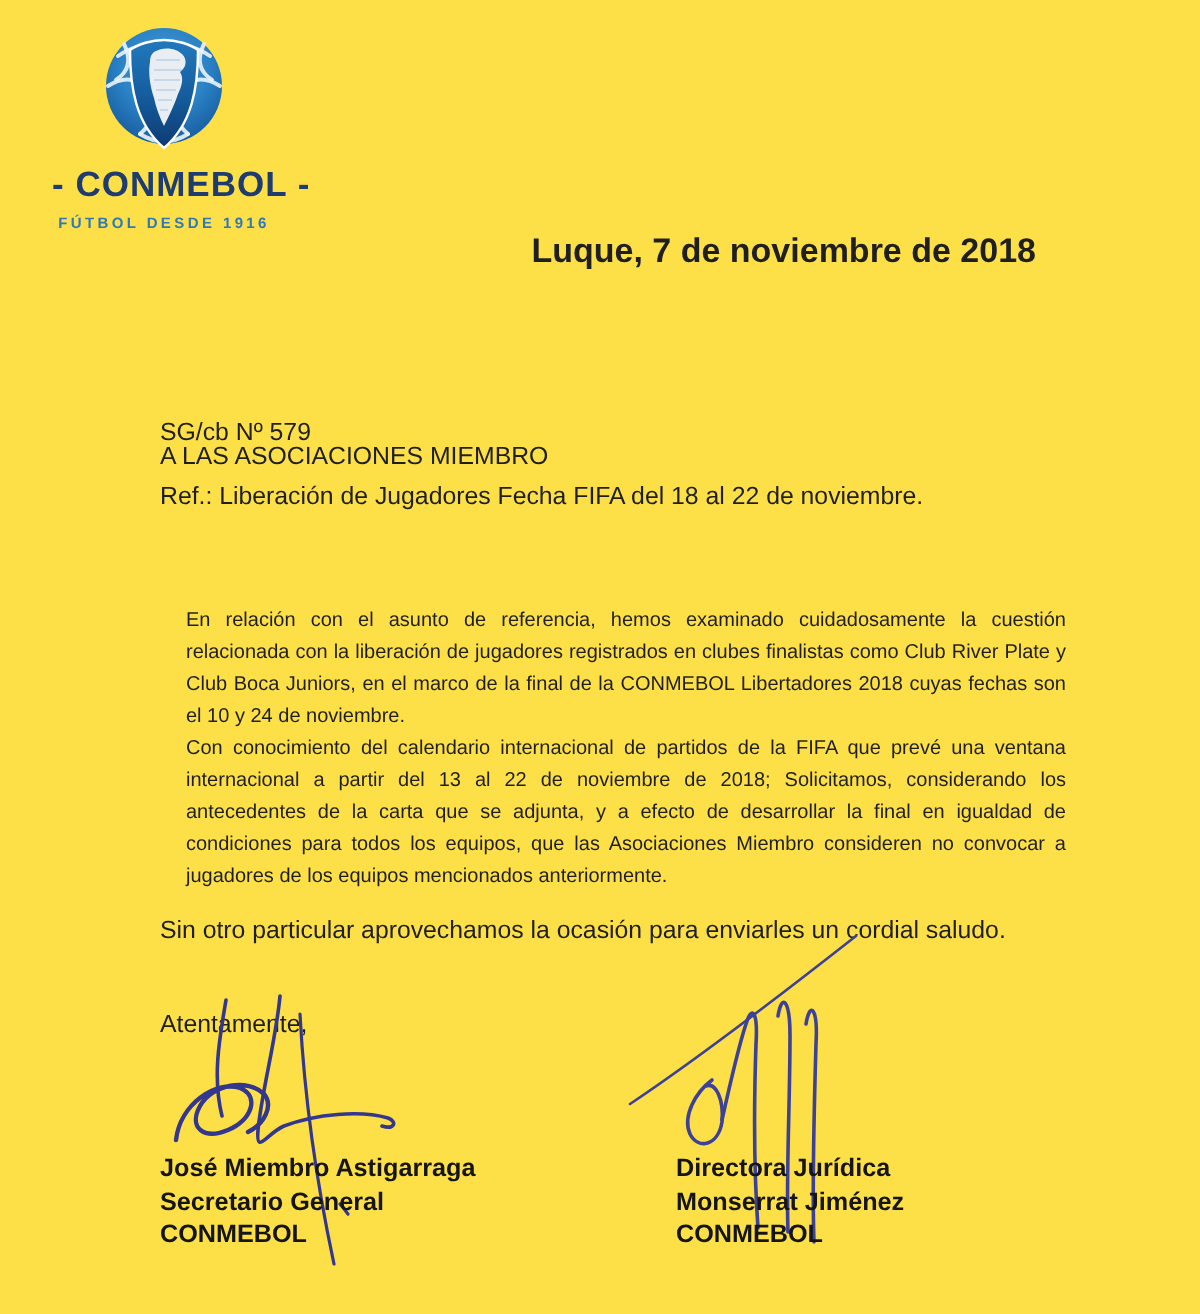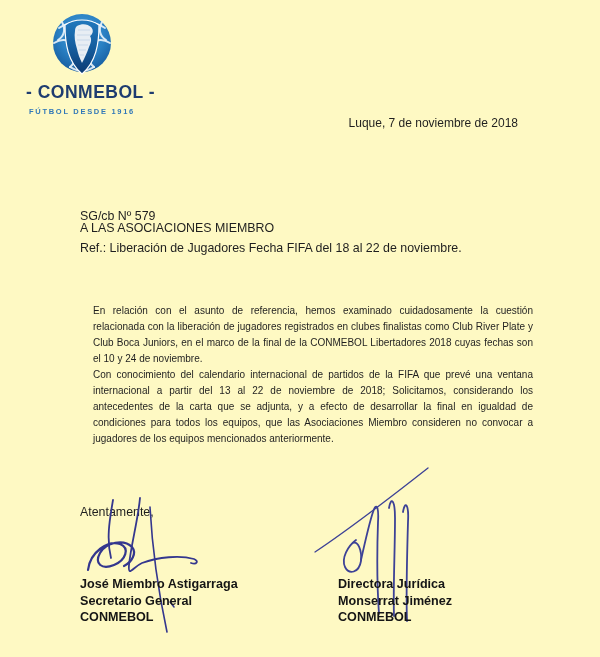--- a/index.html
+++ b/index.html
@@ -1,27 +1,27 @@
 <!DOCTYPE html>
 <html><head>
 <meta charset="utf-8">
 <style>
   * { margin:0; padding:0; box-sizing:border-box; }
   html,body { background:#ffffff; }
   body { font-family:"Liberation Sans","DejaVu Sans",sans-serif; }
-  .page { position:relative; width:600px; height:657px; background:#fef9c3; overflow:hidden; color:#1f1f1f; }
+  .page { position:relative; width:600px; height:657px; background:#fde047; overflow:hidden; color:#1f1f1f; }
 
   
   .logo { position:absolute; left:26px; top:12px; width:112px; text-align:center; }
   .emblem { display:block; margin:0 auto; }
   .wordmark { font-weight:700; font-size:17.5px; color:#1e3c70; letter-spacing:0.5px; white-space:nowrap; margin-top:4px; }
   .tagline  { font-weight:700; font-size:7.5px; color:#3178b8; letter-spacing:1.7px; white-space:nowrap; margin-top:4px; }
 
   
-  .date   { position:absolute; top:116px; right:82px; font-size:12px; }
+  .date   { position:absolute; top:116px; right:82px; font-size:17px;font-weight:bold; }
   .line   { position:absolute; left:80px; font-size:12.4px; white-space:nowrap; }
   .addressee  { top:177px;margin-top:44px; }
   .refnum     { top:209px; }
   .subject    { top:241px; }
   .salutation { top:271px; }
   .body { position:absolute; left:93px; top:303px; width:440px; font-size:10px; line-height:16px; text-align:justify; }
   .body p { margin:0; }
   .closing { position:absolute; left:80px; top:458px; font-size:12.4px; white-space:nowrap; }
   .signoff { position:absolute; left:80px; top:505px; font-size:12.4px; }
 
@@ -82,20 +82,21 @@
 
   <div class="line addressee">A LAS ASOCIACIONES MIEMBRO</div>
   <div class="line refnum">SG/cb Nº 579</div>
   <div class="line subject">Ref.: Liberación de Jugadores Fecha FIFA del 18 al 22 de noviembre.</div>
 
   <div class="body">
     <p>En relación con el asunto de referencia, hemos examinado cuidadosamente la cuestión relacionada con la liberación de jugadores registrados en clubes finalistas como Club River Plate y Club Boca Juniors, en el marco de la final de la CONMEBOL Libertadores 2018 cuyas fechas son el 10 y 24 de noviembre.</p>
     <p>Con conocimiento del calendario internacional de partidos de la FIFA que prevé una ventana internacional a partir del 13 al 22 de noviembre de 2018; Solicitamos, considerando los antecedentes de la carta que se adjunta, y a efecto de desarrollar la final en igualdad de condiciones para todos los equipos, que las Asociaciones Miembro consideren no convocar a jugadores de los equipos mencionados anteriormente.</p>
   </div>
 
+  <div class="closing">Sin otro particular aprovechamos la ocasión para enviarles un cordial saludo.</div>
   <div class="signoff">Atentamente,</div>
 
   <svg class="sigsvg sig1" width="130" height="150" viewBox="0 0 130 150">
     <path class="ink" stroke-width="1.8" d="M35,10 C32,28 28,48 33,68"></path>
     <path class="ink" stroke-width="2.2" d="M10,80 C12,62 30,50 42,54 C52,58 48,70 36,75 C24,80 16,74 22,63 C28,52 46,49 54,57 C59,63 54,72 46,76"></path>
     <path class="ink" stroke-width="1.8" d="M62,8 C60,30 53,55 51,75 C50,88 55,77 64,73 C80,67 102,65 116,69 C121,71 119,75 113,73"></path>
     <path class="ink" stroke-width="1.6" d="M72,17 C74,55 80,100 89,142"></path>
     <path class="ink" stroke-width="1.6" d="M92,112 C94,114 95,116 96,117"></path>
   </svg>
 

